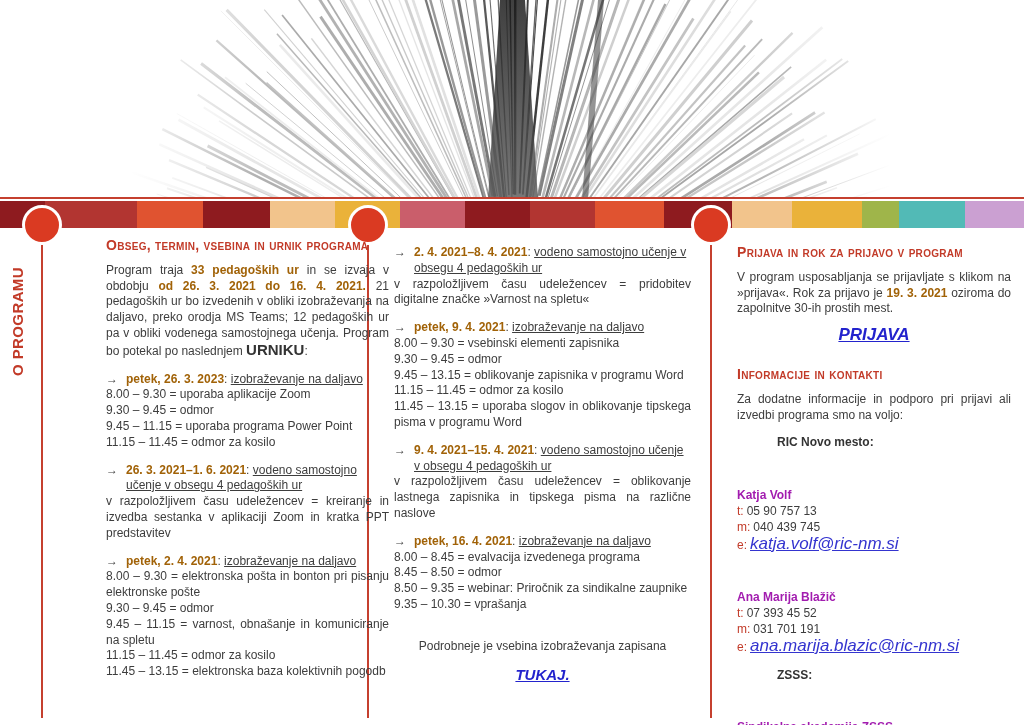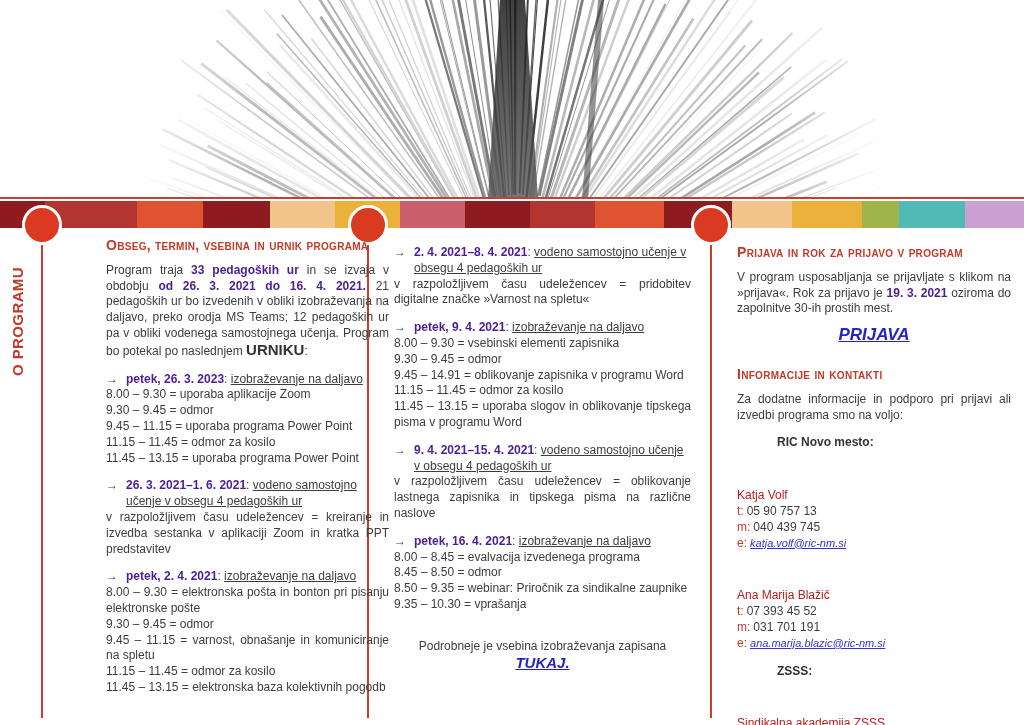--- a/index.html
+++ b/index.html
@@ -21,42 +21,42 @@
           writing-mode:vertical-rl;transform:rotate(180deg);
           color:#c23a28;font-weight:bold;font-size:15px;letter-spacing:.4px;}
   
   .col{position:absolute;font-size:12px;line-height:15.8px;}
   #col1{left:63px;top:238px;width:283px;margin-left:43px;}
   #col2{left:394px;top:245px;width:297px;}
   #col3{left:737px;top:245px;width:274px;}
   .h-red{color:#c23a28;font-weight:bold;font-variant:small-caps;
          font-size:14px;letter-spacing:.3px;margin:0 0 9px 0;}
   .para{text-align:justify;margin:0 0 10px 0;}
-  .b{font-weight:bold;color:#4c1d95;}
+  .b{font-weight:bold;color:#a16207;}
   .urniku{font-weight:bold;font-size:15px;color:#333;}
   .bullet{margin:12px 0 0 0;padding-left:20px;text-indent:-20px;}
   .bullet .u{text-decoration:underline;}
   .arrow{margin-right:8px;}
   .sline{text-align:justify;}
   .hang{ text-align:justify;margin:0;}
   .center{text-align:center;}
   a{cursor:pointer;}
   .bluelink{color:#2323cd;font-weight:bold;font-style:italic;text-decoration:underline;}
   .tukaj{font-size:15px;}
   .prijava{font-size:17px;}
   .footer-note{margin-top:26px;}
-  .footer-note .line1{}
+  .footer-note .line1{margin-bottom:12px;}
   .prijava-row{margin:10px 0 4px 0;}
   .h2gap{margin-top:22px;}
   .org{font-weight:bold;color:#333;margin:12px 0 2px 0;padding-left:40px;}
-  .cname{font-weight:normal;color:#b91c1c;margin-top:37px;}
+  .cname{font-weight:bold;color:#a21caf;margin-top:37px;}
   .cname-light{color:#3d3d3d;padding-left:3px;margin-left:48px;}
   .cline{}
   .lbl{color:#c23a28;margin-right:3px;}
-  .email{color:#3434cf;font-style:italic;text-decoration:underline;font-size:11px;}
+  .email{color:#3434cf;font-style:italic;text-decoration:underline;font-size:17px;}
   .cblock{margin-bottom:12px;}
 </style>
 </head>
 <body>
 
 <div class="page">
 
   <div class="book-wrap">
     <svg id="book-svg" width="760" height="199" viewBox="0 0 760 199">
       <defs>
@@ -233,41 +233,40 @@
   <div class="col" id="col1">
     <div class="h-red">Obseg, termin, vsebina in urnik programa</div>
 
     <div class="para"><span>Program traja </span><span class="b">33 pedagoških ur</span><span> in se izvaja v obdobju </span><span class="b">od 26. 3. 2021  do 16. 4. 2021.</span><span> 21 pedagoških ur bo izvedenih v obliki izobraževanja na daljavo, preko orodja MS Teams; 12 pedagoških ur pa v obliki vodenega samostojnega učenja. Program bo potekal po naslednjem </span><span class="urniku">URNIKU</span><span>:</span></div>
 
     <div class="bullet"><span class="arrow">→</span><span class="b">petek, 26. 3. 2023</span><span>: </span><span class="u">izobraževanje na daljavo</span></div>
     <div class="sline">8.00 – 9.30 = uporaba aplikacije Zoom</div>
     <div class="sline">9.30 – 9.45 = odmor</div>
     <div class="sline">9.45 – 11.15 = uporaba programa Power Point</div>
     <div class="sline">11.15 – 11.45 = odmor za kosilo</div>
-    <div class="sline">11.45 – 13.15 = uporaba programa Power Point</div>
 
     <div class="bullet"><span class="arrow">→</span><span class="b">26. 3. 2021–1. 6. 2021</span><span>: </span><span class="u">vodeno samostojno učenje v obsegu 4 pedagoških ur</span></div>
     <div class="hang">v razpoložljivem času udeležencev = kreiranje in izvedba sestanka v aplikaciji Zoom in kratka PPT predstavitev</div>
 
     <div class="bullet"><span class="arrow">→</span><span class="b">petek, 2. 4. 2021</span><span>: </span><span class="u">izobraževanje na daljavo</span></div>
     <div class="sline">8.00 – 9.30 = elektronska pošta in bonton pri pisanju elektronske pošte</div>
     <div class="sline">9.30 – 9.45 = odmor</div>
     <div class="sline">9.45 – 11.15 = varnost, obnašanje in komuniciranje na spletu</div>
     <div class="sline">11.15 – 11.45 = odmor za kosilo</div>
     <div class="sline">11.45 – 13.15 = elektronska baza kolektivnih pogodb</div>
   </div>
 
   <div class="col" id="col2">
     <div class="bullet" style="margin-top:0"><span class="arrow">→</span><span class="b">2. 4. 2021–8. 4. 2021</span><span>: </span><span class="u">vodeno samostojno učenje v obsegu 4 pedagoških ur</span></div>
     <div class="hang">v razpoložljivem času udeležencev = pridobitev digitalne značke »Varnost na spletu«</div>
 
     <div class="bullet"><span class="arrow">→</span><span class="b">petek, 9. 4. 2021</span><span>: </span><span class="u">izobraževanje na daljavo</span></div>
     <div class="sline">8.00 – 9.30 = vsebinski elementi zapisnika</div>
     <div class="sline">9.30 – 9.45 = odmor</div>
-    <div class="sline">9.45 – 14.91 = oblikovanje zapisnika v programu Word</div>
+    <div class="sline">9.45 – 13.15 = oblikovanje zapisnika v programu Word</div>
     <div class="sline">11.15 – 11.45 = odmor za kosilo</div>
     <div class="sline">11.45 – 13.15 = uporaba slogov in oblikovanje tipskega pisma v programu Word</div>
 
     <div class="bullet"><span class="arrow">→</span><span class="b">9. 4. 2021–15. 4. 2021</span><span>: </span><span class="u">vodeno samostojno učenje v obsegu 4 pedagoških ur</span></div>
     <div class="hang">v razpoložljivem času udeležencev = oblikovanje lastnega zapisnika in tipskega pisma na različne naslove</div>
 
     <div class="bullet"><span class="arrow">→</span><span class="b">petek, 16. 4. 2021</span><span>: </span><span class="u">izobraževanje na daljavo</span></div>
     <div class="sline">8.00 – 8.45 = evalvacija izvedenega programa</div>
     <div class="sline">8.45 – 8.50 = odmor</div>
     <div class="sline">8.50 – 9.35 = webinar: Priročnik za sindikalne zaupnike</div>

